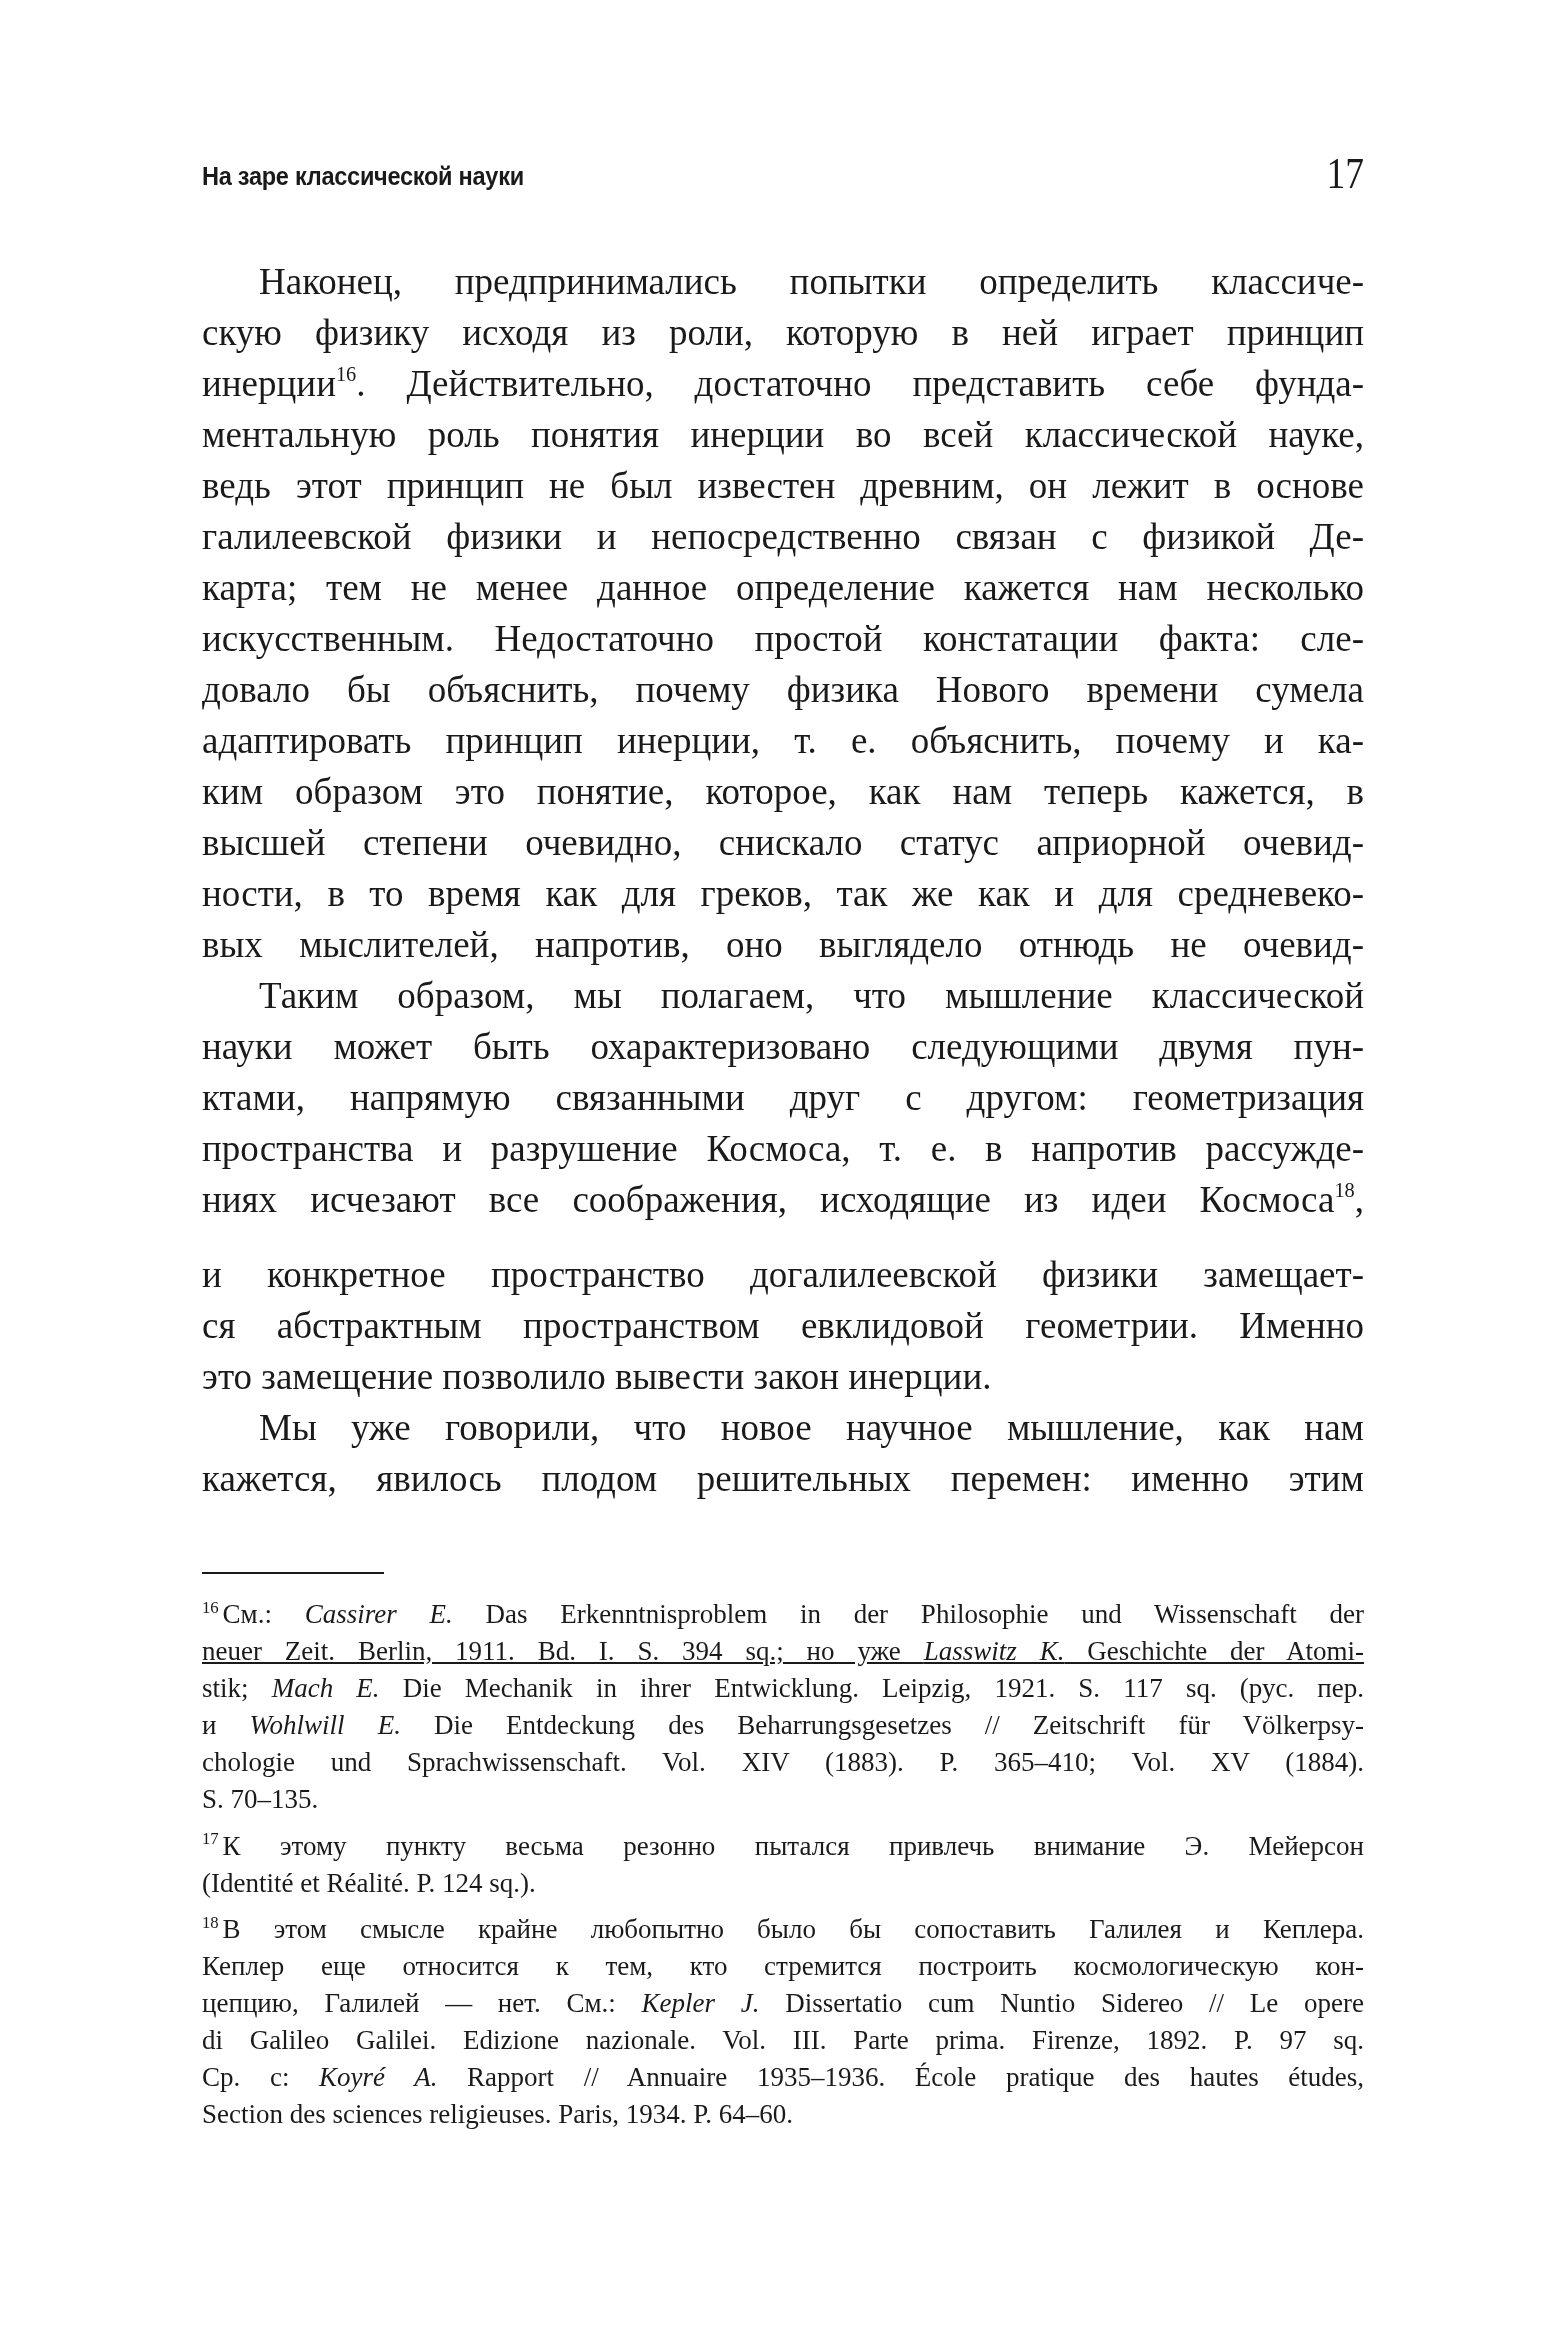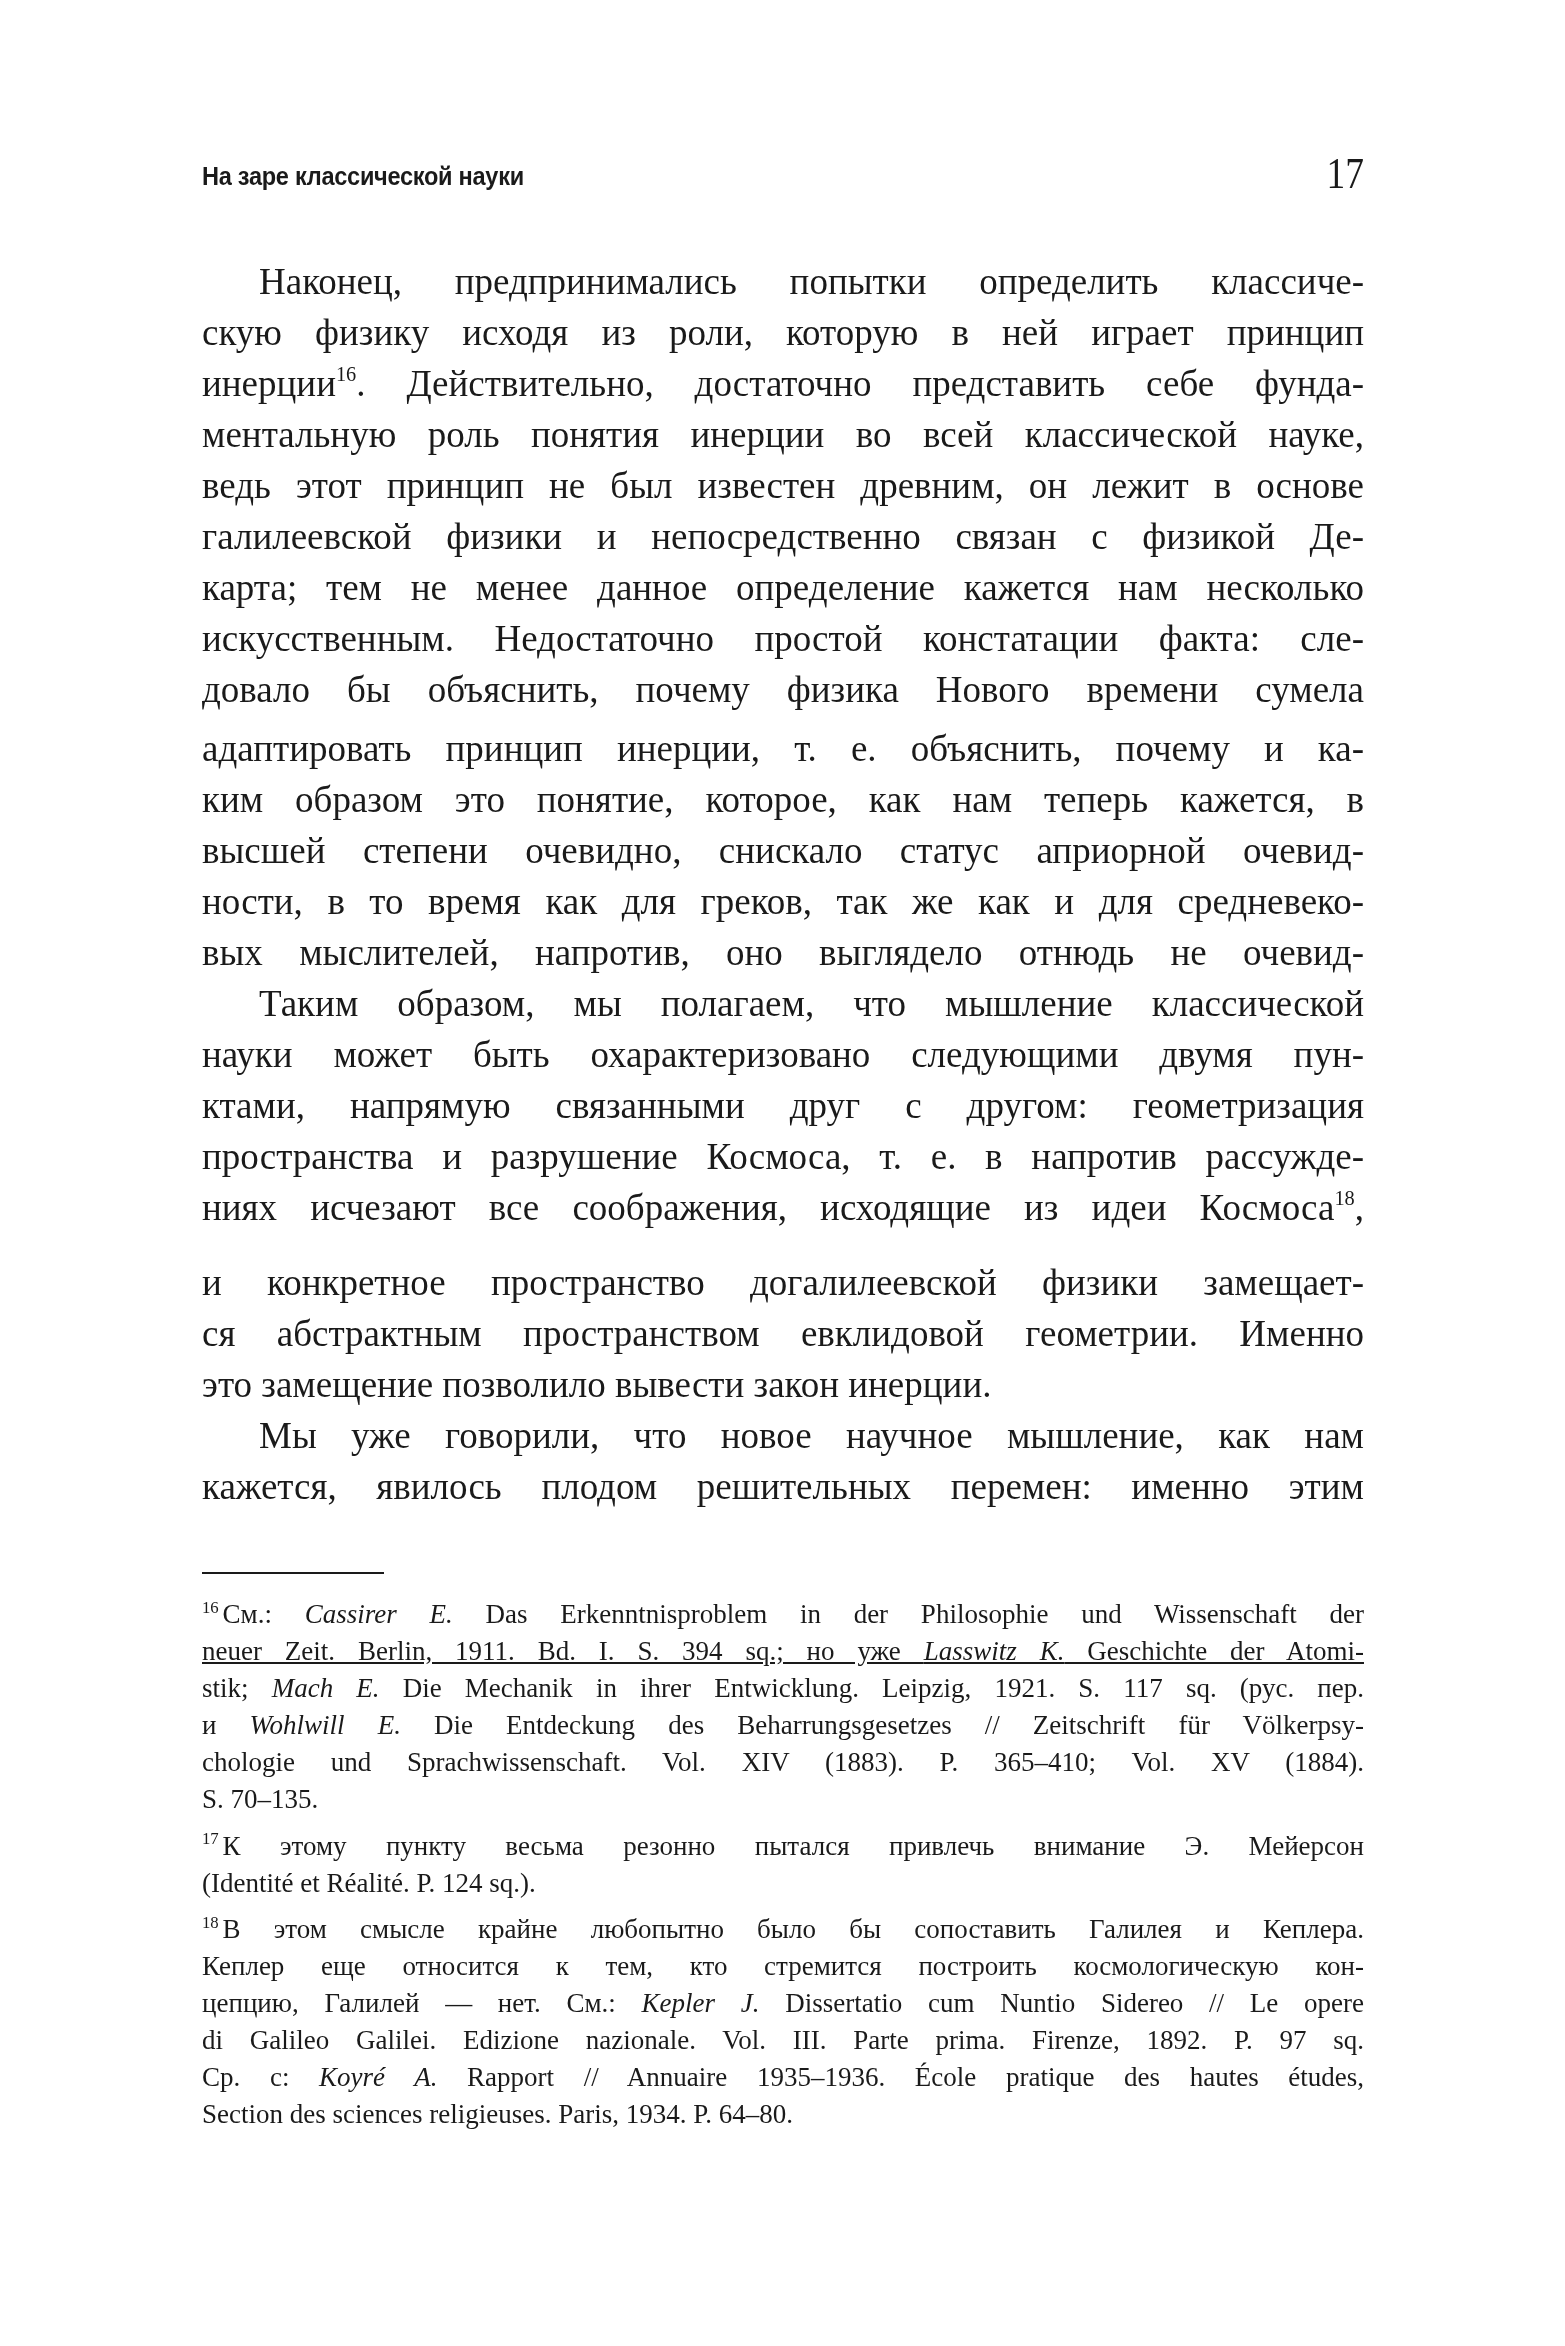--- a/index.html
+++ b/index.html
@@ -54,21 +54,21 @@
     <div class="para">
       <span class="line indent" style="white-space: nowrap; display: block;">Наконец, предпринимались попытки определить классиче-</span>
       <span class="line" style="white-space: nowrap; display: block;">скую физику исходя из роли, которую в ней играет принцип</span>
       <span class="line" style="white-space: nowrap; display: block;"><span>инерции</span><sup>16</sup><span>. Действительно, достаточно представить себе фунда-</span></span>
       <span class="line" style="white-space: nowrap; display: block;">мен­тальную роль понятия инерции во всей классической науке,</span>
       <span class="line" style="white-space: nowrap; display: block;">ведь этот принцип не был известен древним, он лежит в основе</span>
       <span class="line" style="white-space: nowrap; display: block;">галилеевской физики и непосредственно связан с физикой Де-</span>
       <span class="line" style="white-space: nowrap; display: block;">карта; тем не менее данное определение кажется нам несколько</span>
       <span class="line" style="white-space: nowrap; display: block;">искусственным. Недостаточно простой констатации факта: сле-</span>
       <span class="line" style="white-space: nowrap; display: block;">довало бы объяснить, почему физика Нового времени сумела</span>
-      <span class="line" style="white-space: nowrap; display: block; margin-top: 8px;">адаптировать принцип инерции, т. е. объяснить, почему и ка-</span>
+      <span class="line" style="white-space: nowrap; display: block;">адаптировать принцип инерции, т. е. объяснить, почему и ка-</span>
       <span class="line" style="white-space: nowrap; display: block;">ким образом это понятие, которое, как нам теперь кажется, в</span>
       <span class="line" style="white-space: nowrap; display: block;">высшей степени очевидно, снискало статус априорной очевид-</span>
       <span class="line" style="white-space: nowrap; display: block;">ности, в то время как для греков, так же как и для средневеко-</span>
       <span class="line" style="white-space: nowrap; display: block;">вых мыслителей, напротив, оно выглядело отнюдь не очевид-</span>
     </div>
 
     <div class="para">
       <span class="line indent" style="white-space: nowrap; display: block;">Таким образом, мы полагаем, что мышление классической</span>
       <span class="line" style="white-space: nowrap; display: block;">науки может быть охарактеризовано следующими двумя пун-</span>
       <span class="line" style="white-space: nowrap; display: block;">ктами, напрямую связанными друг с другом: геометризация</span>
@@ -102,18 +102,18 @@
       <span class="line" style="white-space: nowrap; display: block;"><span class="fn-num">17</span><span>К этому пункту весьма резонно пытался привлечь внимание Э. Мейерсон</span></span>
       <span class="line last" style="white-space: nowrap; display: block;">(Identité et Réalité. P. 124 sq.).</span>
     </div>
 
     <div class="fn">
       <span class="line" style="white-space: nowrap; display: block;"><span class="fn-num">18</span><span>В этом смысле крайне любопытно было бы сопоставить Галилея и Кеплера.</span></span>
       <span class="line" style="white-space: nowrap; display: block;">Кеплер еще относится к тем, кто стремится построить космологическую кон-</span>
       <span class="line" style="white-space: nowrap; display: block; transform-origin: left top; transform: scaleX(1); width: 1162px; text-align-last: justify;"><span>цепцию, Галилей — нет. См.: </span><i>Kepler J.</i><span> Dissertatio cum Nuntio Sidereo // Le opere</span></span>
       <span class="line" style="white-space: nowrap; display: block;">di Galileo Galilei. Edizione nazionale. Vol. III. Parte prima. Firenze, 1892. P. 97 sq.</span>
       <span class="line" style="white-space: nowrap; display: block; transform-origin: left top; transform: scaleX(1); width: 1162px; text-align-last: justify;"><span>Ср. с: </span><i>Koyré A.</i><span> Rapport // Annuaire 1935–1936. École pratique des hautes études,</span></span>
-      <span class="line last" style="white-space: nowrap; display: block;">Section des sciences religieuses. Paris, 1934. P. 64–80.</span>
+      <span class="line last" style="white-space: nowrap; display: block;">Section des sciences religieuses. Paris, 1934. P. 64–60.</span>
     </div>
   </div>
 
 </div>
 
 
 </body></html>

